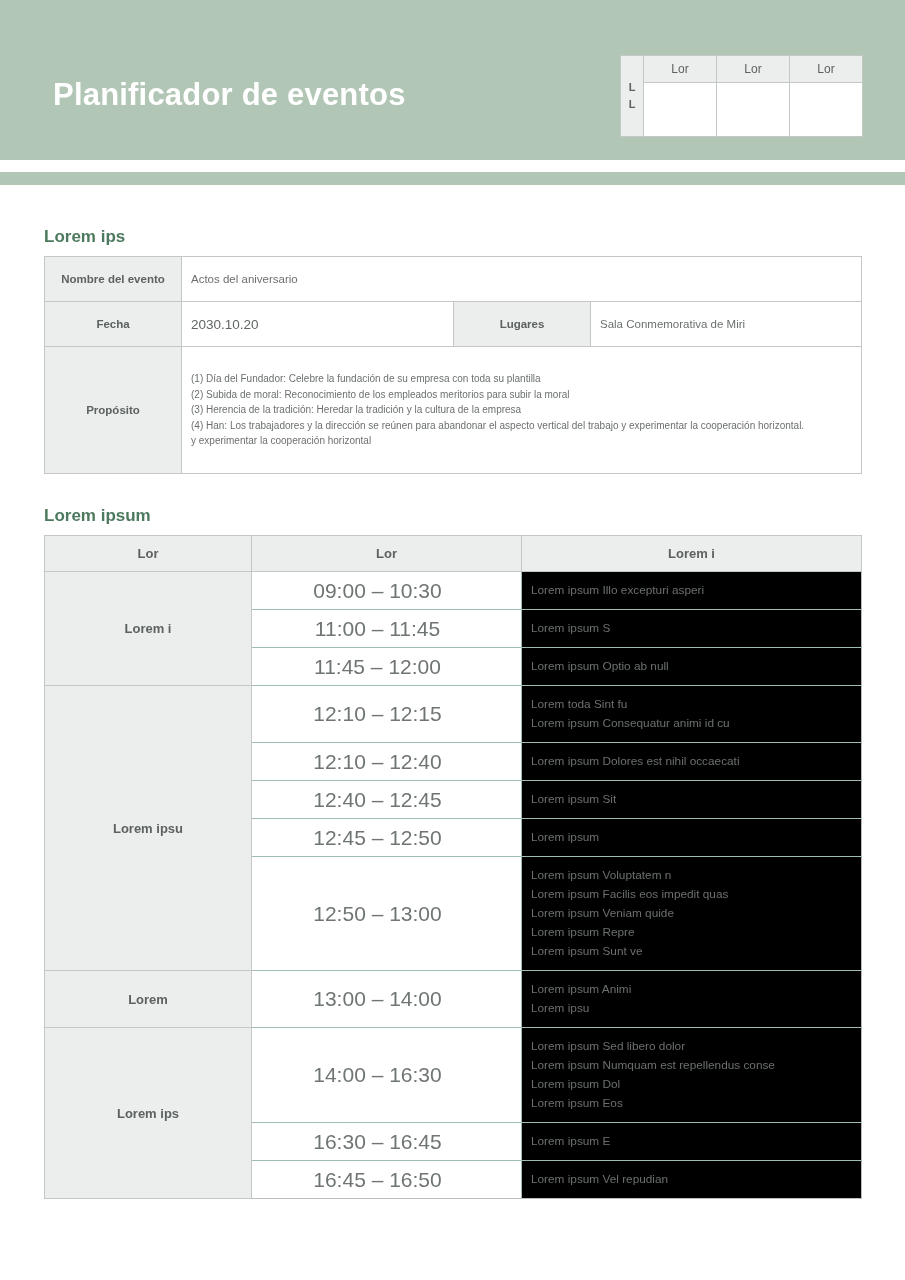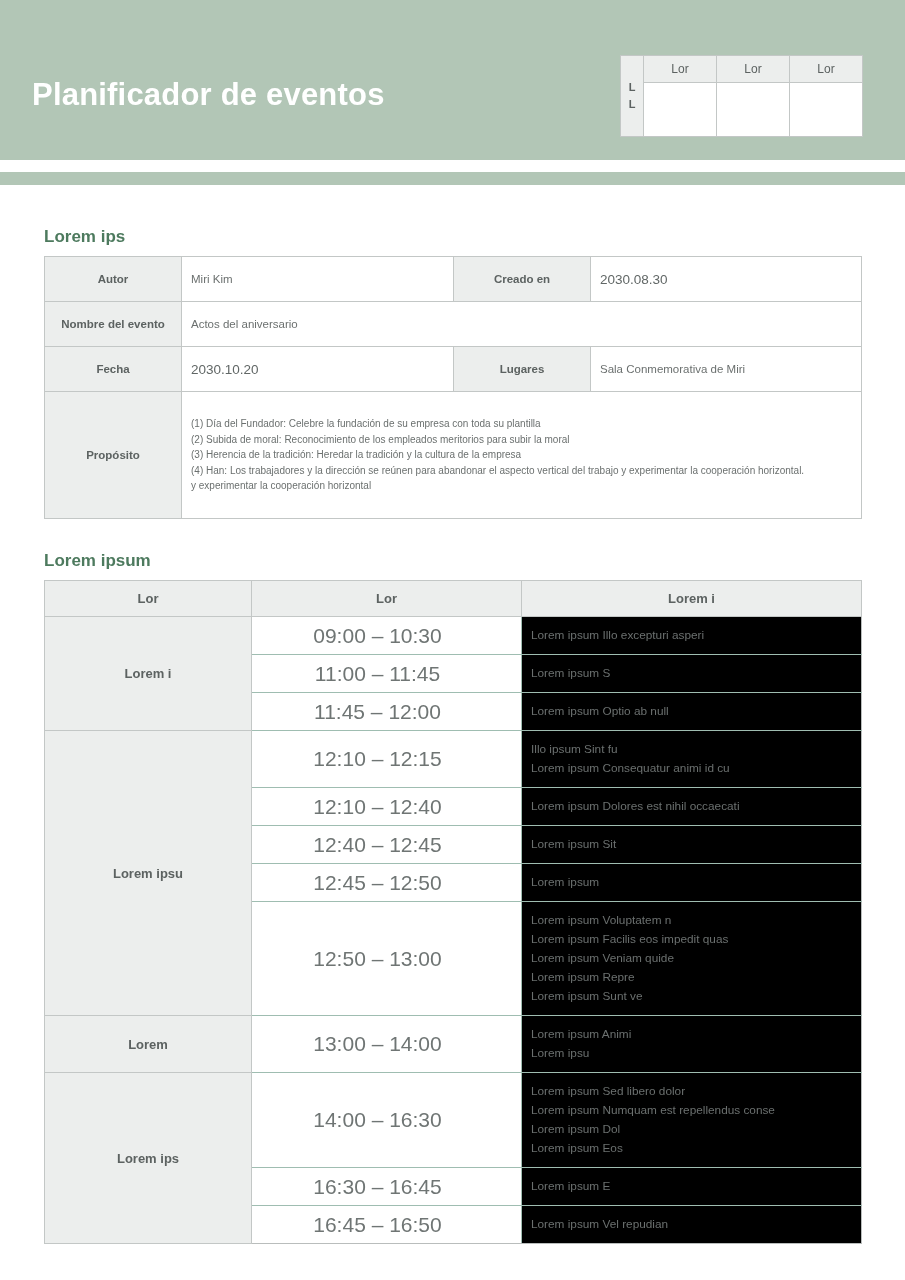--- a/index.html
+++ b/index.html
@@ -18,21 +18,21 @@
   
   .banner {
     position: relative;
     width: 905px;
     height: 160px;
     background: #b2c6b6;
     box-sizing: border-box;
   }
   .banner-title {
     position: absolute;
-    left: 32px;
+    left: 53px;
     top: 77px;
     font-size: 31px;
     font-weight: bold;
     color: #ffffff;
     letter-spacing: 0.2px;
     white-space: nowrap;
   }
   .banner-gap {
     width: 905px;
     height: 12px;
@@ -244,26 +244,20 @@
   <div class="section-title">Lorem ips</div>
 
   <table class="info-table">
     <colgroup>
       <col style="width:137px">
         <col style="width:272px">
       <col style="width:137px">
         <col style="width:271px">
     </colgroup>
     <tbody>
-      <tr>
-        <td class="info-label">Autor</td>
-        <td class="info-value">Miri Kim</td>
-        <td class="info-label">Creado en</td>
-        <td class="info-value big">2030.08.30</td>
-      </tr>
       <tr>
         <td class="info-label">Nombre del evento</td>
         <td class="info-value" colspan="3">Actos del aniversario</td>
       </tr>
       <tr>
         <td class="info-label">Fecha</td>
         <td class="info-value big">2030.10.20</td>
         <td class="info-label">Lugares</td>
         <td class="info-value">Sala Conmemorativa de Miri</td>
       </tr>
@@ -312,21 +306,21 @@
         <tr>
           <td class="sch-time">11:45 – 12:00</td>
           <td class="sch-desc">
             <div class="dline">Lorem ipsum Optio ab null</div>
           </td>
         </tr>
         <tr>
           <td class="sch-group" rowspan="5">Lorem ipsu</td>
           <td class="sch-time">12:10 – 12:15</td>
           <td class="sch-desc">
-            <div class="dline">Illo ipsum Sint fu</div>
+            <div class="dline">Lorem toda Sint fu</div>
             <div class="dline">Lorem ipsum Consequatur animi id cu</div>
           </td>
         </tr>
         <tr>
           <td class="sch-time">12:10 – 12:40</td>
           <td class="sch-desc">
             <div class="dline">Lorem ipsum Dolores est nihil occaecati</div>
           </td>
         </tr>
         <tr>

